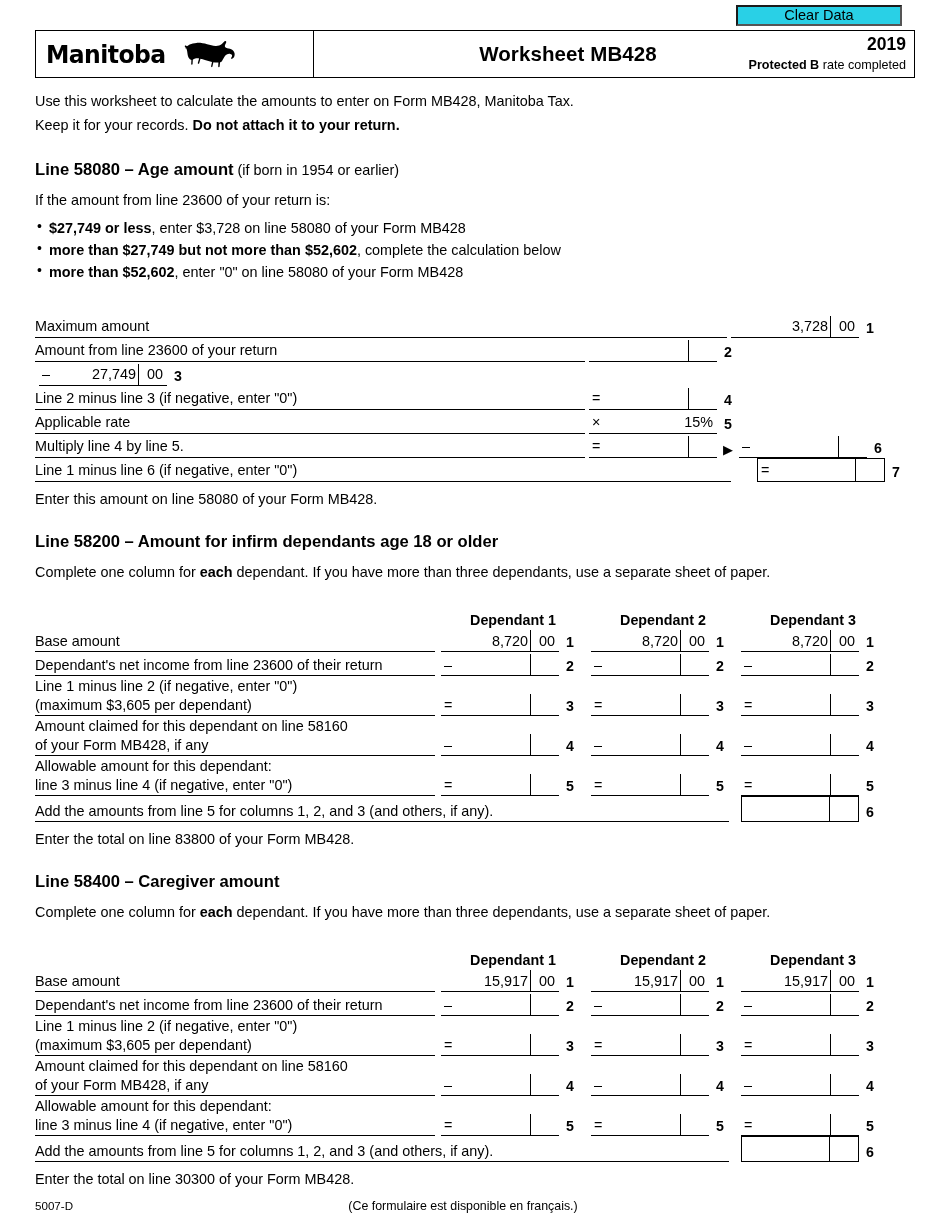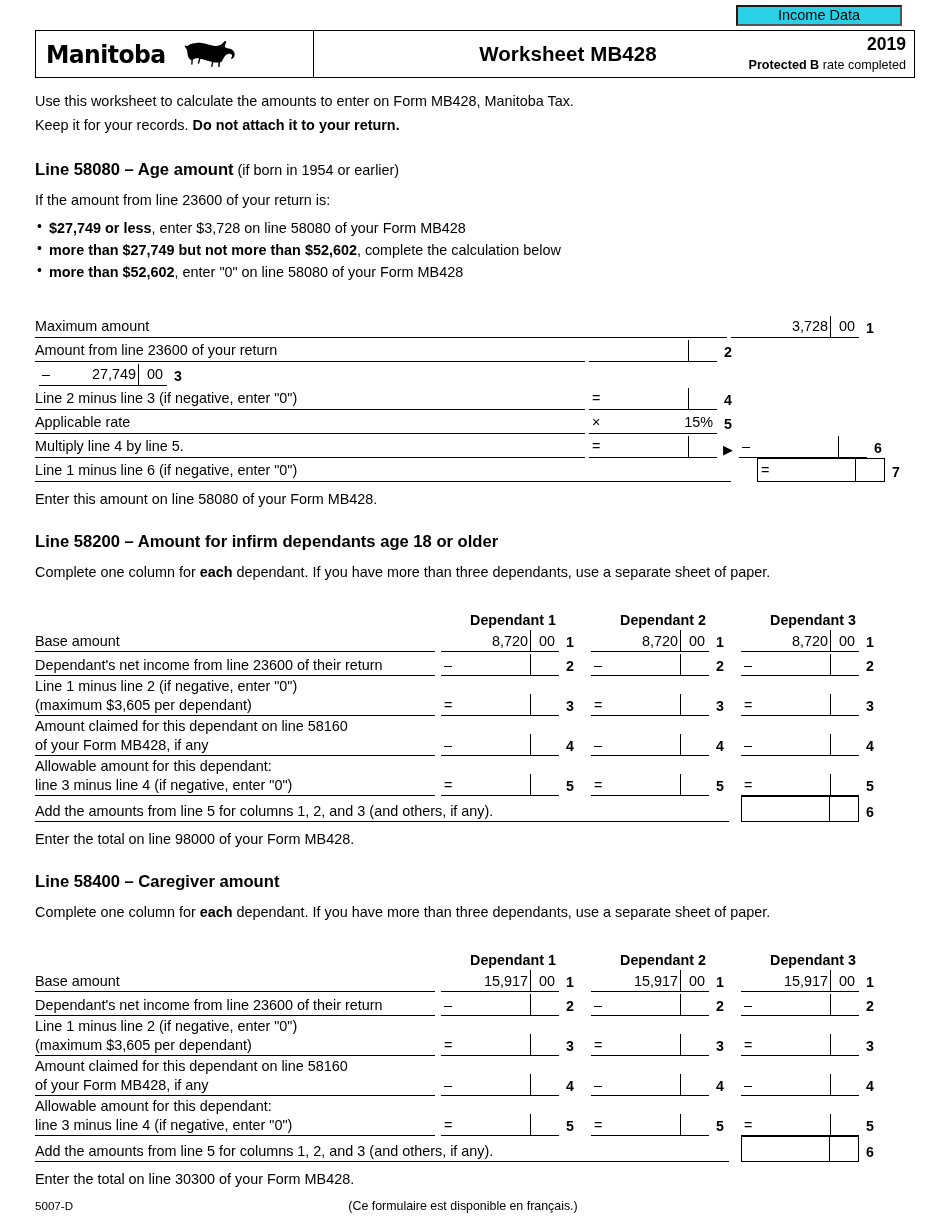--- a/index.html
+++ b/index.html
@@ -170,21 +170,21 @@
     font-size: 12.4px; position: absolute; left: 0; right: 0; text-align: center;
     transform: translateX(-12px);
   }
 </style>
 </head>
 <body>
 
 <div class="page">
 
   <div class="cleardata-row">
-    <button class="clear-data-btn">Income Data</button>
+    <button class="clear-data-btn">Clear Data</button>
   </div>
 
   <div class="header-band">
     <div class="logo-box">
       <div class="logo-wrap">
         <span class="logo-word">Manitoba</span>
         <svg class="bison-svg" width="62" height="30" viewBox="0 0 62 30">
           <path fill="#000" d="M6 9.5c2.2-3.6 6.4-5.4 11.5-5.6 3.6-.2 7.4.4 10.6 1.3 3 .8 5.6 1.6 8.4 1.7 2.6.1 4.4-.5 6-1.6 1-.7 1.8-1.6 2.5-2.5.5-.7 1.3-1 1.9-.5.5.4.4 1.1.1 1.8-.5 1.1-1.1 2-1.2 3 0 .8.4 1.3 1.2 1.6 1.6.6 3.6.8 5.2 1.6 1.9.9 3.1 2.4 3.4 4.3.2 1.4-.1 2.7-.7 3.7-.5.8-1.2 1.3-2 1.5-.5.1-.8 0-.9-.4-.1-.4.1-.7.4-1 .5-.5.8-1.1.7-1.8-.1-.9-.8-1.5-1.8-1.7-1.3-.3-2.5.1-3.6.7-1 .6-1.8 1.4-2.4 2.3-.9 1.3-1.4 2.8-2.3 4-.5.7-1.1 1.2-1.9 1.4l-.5 4.3c0 .4-.3.7-.7.7s-.7-.3-.7-.8l.2-4.1c-1.6.2-3.3.1-5-.1l-1 4.3c-.1.4-.4.6-.8.5-.4-.1-.6-.4-.5-.8l.9-4.2c-2.4-.5-4.8-1.2-7.1-2-1.5-.5-3-1-4.4-1.3l-1.3 4.5c-.1.4-.5.6-.9.5-.4-.1-.6-.5-.5-.9l1.3-4.4c-1.4-.2-2.7-.2-3.9.1-.9.2-1.7.6-2.4 1.1l-.2 4.4c0 .4-.4.7-.8.7-.4 0-.7-.4-.6-.8l.2-4.1c-1.1-.3-2-1-2.6-2-.9-1.4-1.2-3.1-1.4-4.8-.2-1.7-.4-3.3-1.1-4.6-.3-.6-.7-1.1-1.2-1.5-.4-.3-.5-.8-.2-1.2.2-.3.6-.4 1-.2.7.4 1.3 1 1.7 1.7z"></path>
         </svg>
       </div>
@@ -471,21 +471,21 @@
             <span>Add the amounts from line 5 for columns 1, 2, and 3 (and others, if any).</span>
           </span>
         </div>
         <div style="width: 12px;"></div>
         <div class="fld boxed" style="width: 118px; height: 26px;">
           <span class="divider"></span>
         </div>
         <div class="num" style="width: 26px; padding-left: 7px;">6</div>
       </div>
     </div>
-  <p class="after-note">Enter the total on line 98000 of your Form MB428.</p>
+  <p class="after-note">Enter the total on line 83800 of your Form MB428.</p>
 
   <h2 class="section">Line 58400 – Caregiver amount</h2>
   <p class="note">
     <span>Complete one column for </span><b>each</b><span> dependant. If you have more than three dependants, use a separate sheet of paper.</span>
   </p>
   <div class="calc" id="calc-58400">
       <div class="dep-head">
         <div style="width: 406px;"></div>
         <div class="cap" style="width: 144px;">Dependant 1</div>
         <div style="width: 6px;"></div>

